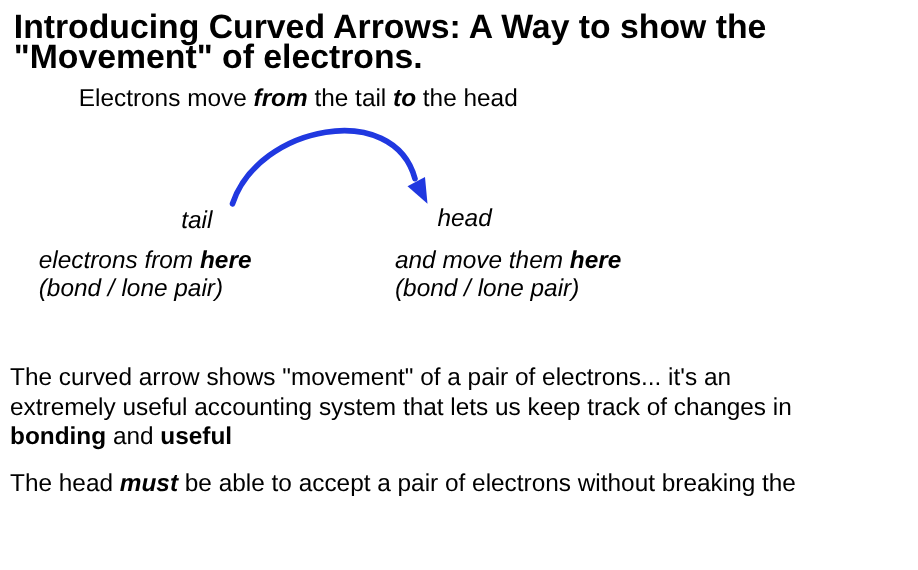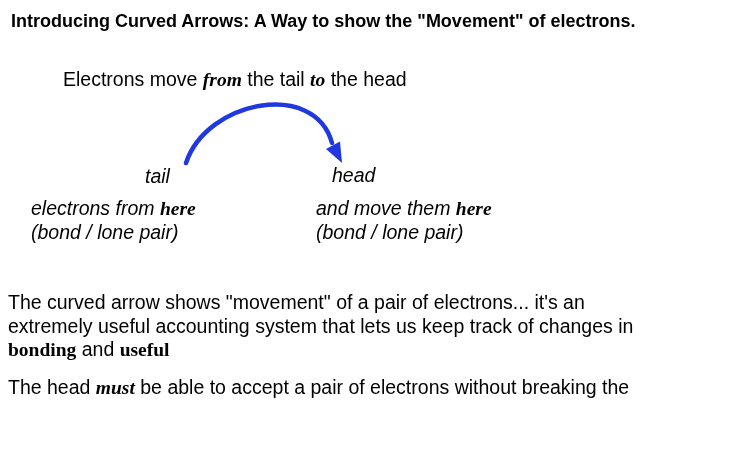--- a/index.html
+++ b/index.html
@@ -9,26 +9,26 @@
     height: 456px;
     background: #ffffff;
     overflow: hidden;
   }
   body {
     position: relative;
     font-family: "Liberation Sans", "DejaVu Sans", sans-serif;
     color: #000000;
   }
   .abs { position: absolute; }
-  .b { font-weight: bold; font-family: Liberation Serif, serif; }
+  .b { font-weight: bold; }
   .i { font-style: italic; }
   .title {
     left: 11px; top: 9px;
     width: 690px;
-    font-size: 18px;
+    font-size: 27px;
     line-height: 24px;
     font-weight: bold;
   }
   .intro {
     left: 63px; top: 67px;
     font-size: 19.5px;
     line-height: 24px;
     white-space: nowrap;
   }
   .fig-label {
@@ -63,21 +63,21 @@
 
 <div class="abs" style="left:0; top:0; width:584px; height:290px;">
 
   <svg class="abs" style="left:180px; top:75px;" width="175" height="100" viewBox="0 0 175 100">
     <path d="M 6 88 C 27 25, 135 5, 152 68" fill="none" stroke-width="4.5" stroke-linecap="round" stroke="#2038e0"></path>
     <polygon points="162,88 146,74 160,66.5" fill="#2038e0"></polygon>
   </svg>
 
   <div class="abs fig-label" style="left:145px; top:165px;">tail</div>
 
-  <div class="abs fig-label" style="left:332px; top:164px;">head</div>
+  <div class="abs fig-label" style="left:350px; top:164px;">head</div>
 
   <div class="abs note" style="left:31px; top:197px;">
       <div><span class="i">electrons from </span><span class="b i">here</span></div>
       <div><span class="i">(bond / lone pair)</span></div>
     </div>
 
   <div class="abs note" style="left:316px; top:197px;">
       <div><span class="i">and move them </span><span class="b i">here</span></div>
       <div><span class="i">(bond / lone pair)</span></div>
     </div>

